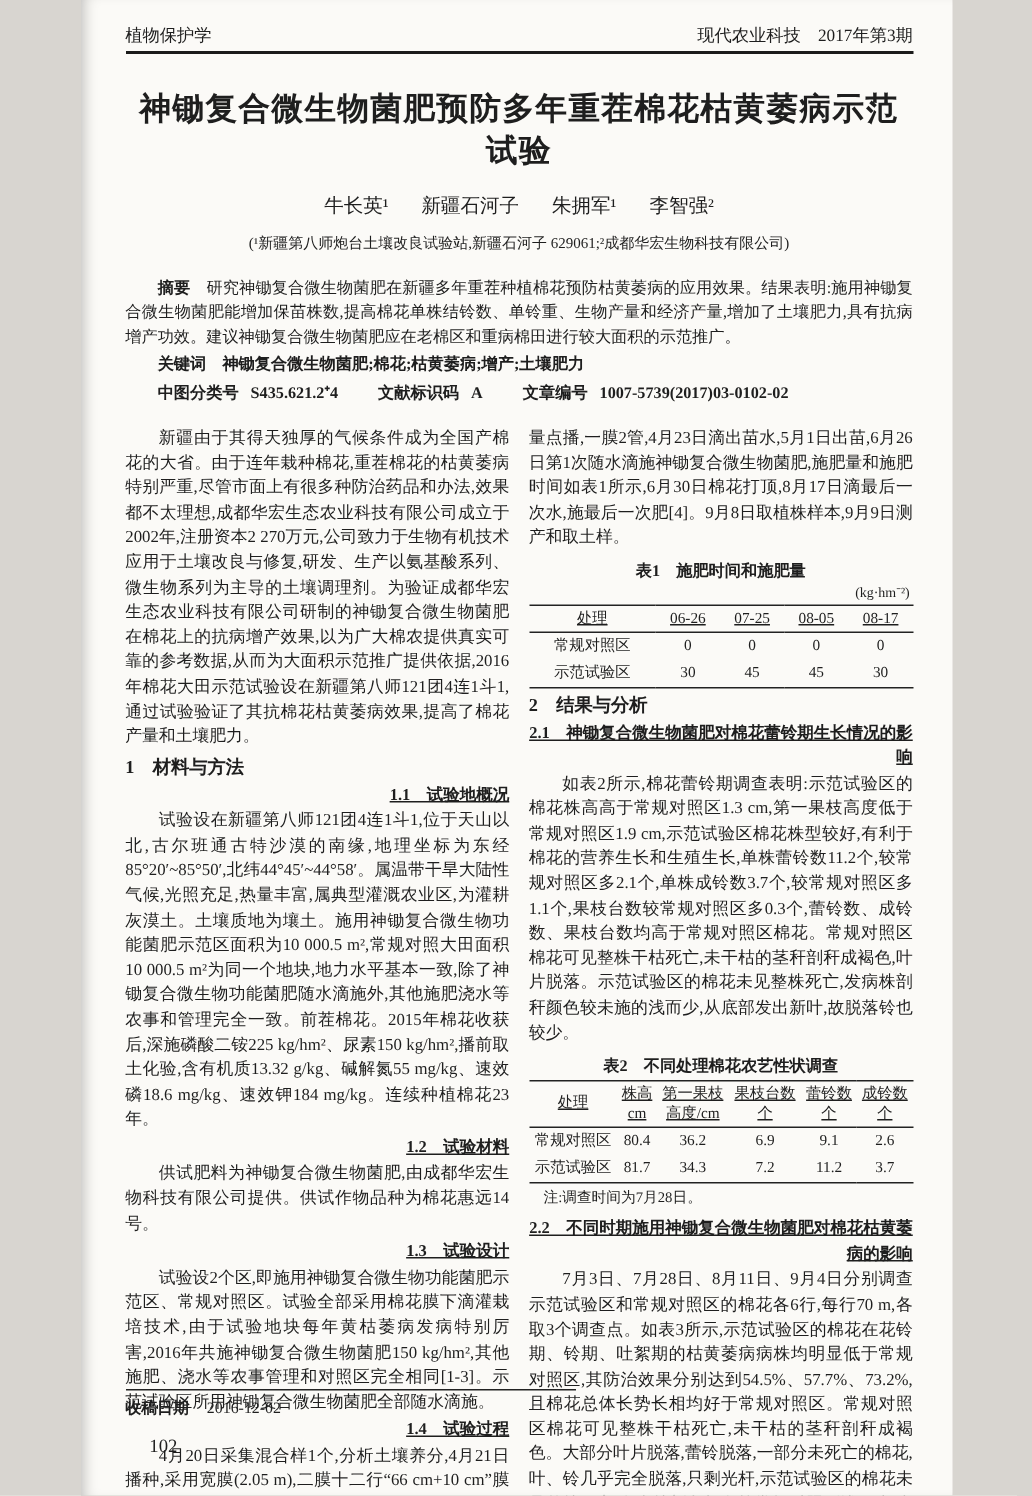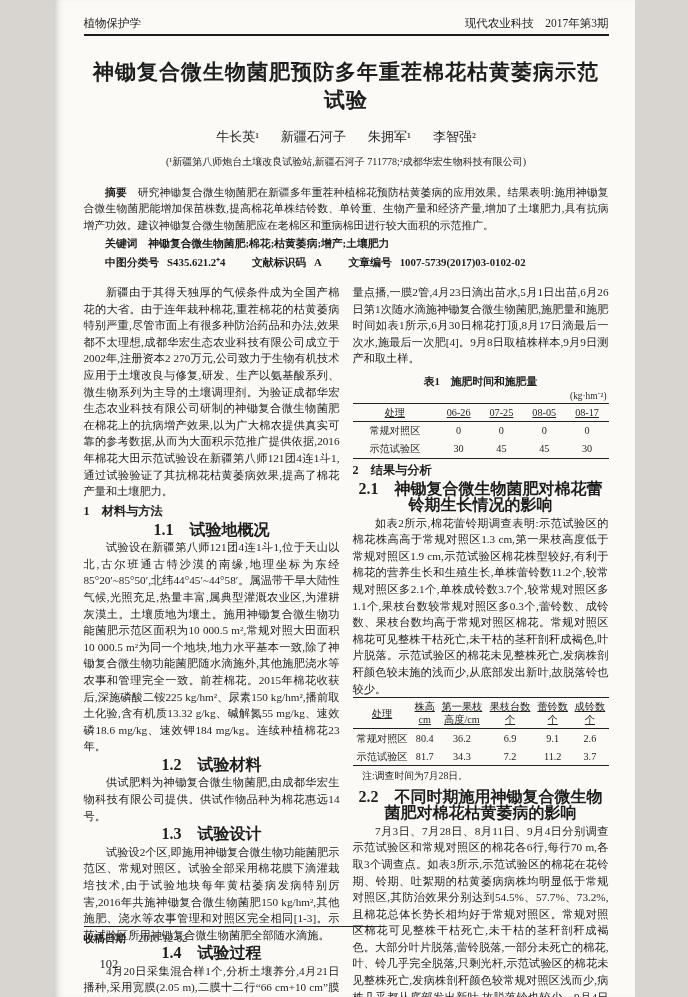--- a/index.html
+++ b/index.html
@@ -24,21 +24,21 @@
   .abstract b, .kw b { margin-right:1em; }
   .kw, .clc { text-indent:2em; margin-top:2px !important;font-weight:bold; }
   .clc b { margin-right:8px; font-size:10.8px; }
   .clc .val { margin-right:24px; }
   
   .columns { display:flex; gap:13px; margin-top:14px; }
   .col { flex:1; min-width:0; font-size:11.2px; line-height:16.6px; text-align:justify; }
   .col p { margin:0; }
   .ind { text-indent:2em; }
   .h-sec { font-size:12.2px; font-weight:bold; margin:3px 0 2px; line-height:17px; }
-  .h-sub { font-size:16px; font-weight:bold; margin:2px 0 1px; line-height:16.5px; text-align:center; }
+  .h-sub { font-size:11px; font-weight:bold; margin:2px 0 1px; line-height:16.5px; text-align:right;text-decoration:underline; }
   
   .tbl-caption { text-align:center; font-weight:bold; font-size:10.8px; margin-top:6px; }
   .tbl-unit { text-align:right; font-size:9.3px; line-height:11px; margin:1px 2px 1px 0; }
   table { width:100%; border-collapse:collapse; font-size:10.2px; line-height:13px;
     border-top:1.5px solid #222; border-bottom:1.5px solid #222; margin-bottom:2px; }
   thead th { font-weight:normal; border-bottom:0.9px solid #222; padding:2px 2px; text-align:center;text-decoration:underline; }
   td { padding:2.5px 2px; text-align:center; }
   .hl { display:block; }
   .tbl-note { font-size:9.8px; margin:1px 0 4px !important; text-indent:1em; text-align:left; }
   
@@ -59,21 +59,21 @@
 
   <div class="title">神锄复合微生物菌肥预防多年重茬棉花枯黄萎病示范试验</div>
 
   <div class="authors">
     <span>牛长英¹</span>
     <span>新疆石河子</span>
     <span>朱拥军¹</span>
     <span>李智强²</span>
   </div>
 
-  <div class="affiliation">(¹新疆第八师炮台土壤改良试验站,新疆石河子 711778;²成都华宏生物科技有限公司)</div>
+  <div class="affiliation">(¹新疆第八师炮台土壤改良试验站,新疆石河子 629061;²成都华宏生物科技有限公司)</div>
 
   <div class="meta">
     <p class="abstract"><b>摘要</b><span>研究神锄复合微生物菌肥在新疆多年重茬种植棉花预防枯黄萎病的应用效果。结果表明:施用神锄复合微生物菌肥能增加保苗株数,提高棉花单株结铃数、单铃重、生物产量和经济产量,增加了土壤肥力,具有抗病增产功效。建议神锄复合微生物菌肥应在老棉区和重病棉田进行较大面积的示范推广。</span></p>
     <p class="kw"><b>关键词</b><span>神锄复合微生物菌肥;棉花;枯黄萎病;增产;土壤肥力</span></p>
     <p class="clc">
       <b>中图分类号</b><span class="val">S435.621.2⁺4</span>
       <b>文献标识码</b><span class="val">A</span>
       <b>文章编号</b><span class="val">1007-5739(2017)03-0102-02</span>
     </p>
   </div>
@@ -126,20 +126,21 @@
             </tr>
           </tbody>
         </table>
       </div>
 
       <div class="h-sec">2　结果与分析</div>
       <div class="h-sub">2.1　神锄复合微生物菌肥对棉花蕾铃期生长情况的影响</div>
       <p class="ind">如表2所示,棉花蕾铃期调查表明:示范试验区的棉花株高高于常规对照区1.3 cm,第一果枝高度低于常规对照区1.9 cm,示范试验区棉花株型较好,有利于棉花的营养生长和生殖生长,单株蕾铃数11.2个,较常规对照区多2.1个,单株成铃数3.7个,较常规对照区多1.1个,果枝台数较常规对照区多0.3个,蕾铃数、成铃数、果枝台数均高于常规对照区棉花。常规对照区棉花可见整株干枯死亡,未干枯的茎秆剖秆成褐色,叶片脱落。示范试验区的棉花未见整株死亡,发病株剖秆颜色较未施的浅而少,从底部发出新叶,故脱落铃也较少。</p>
 
       <div>
+        <div class="tbl-caption">表2　不同处理棉花农艺性状调查</div>
         <table>
           <thead>
             <tr>
               <th>
                   <span class="hl">处理</span>
                 </th>
               <th>
                   <span class="hl">株高</span>
                   <span class="hl">cm</span>
                 </th>

